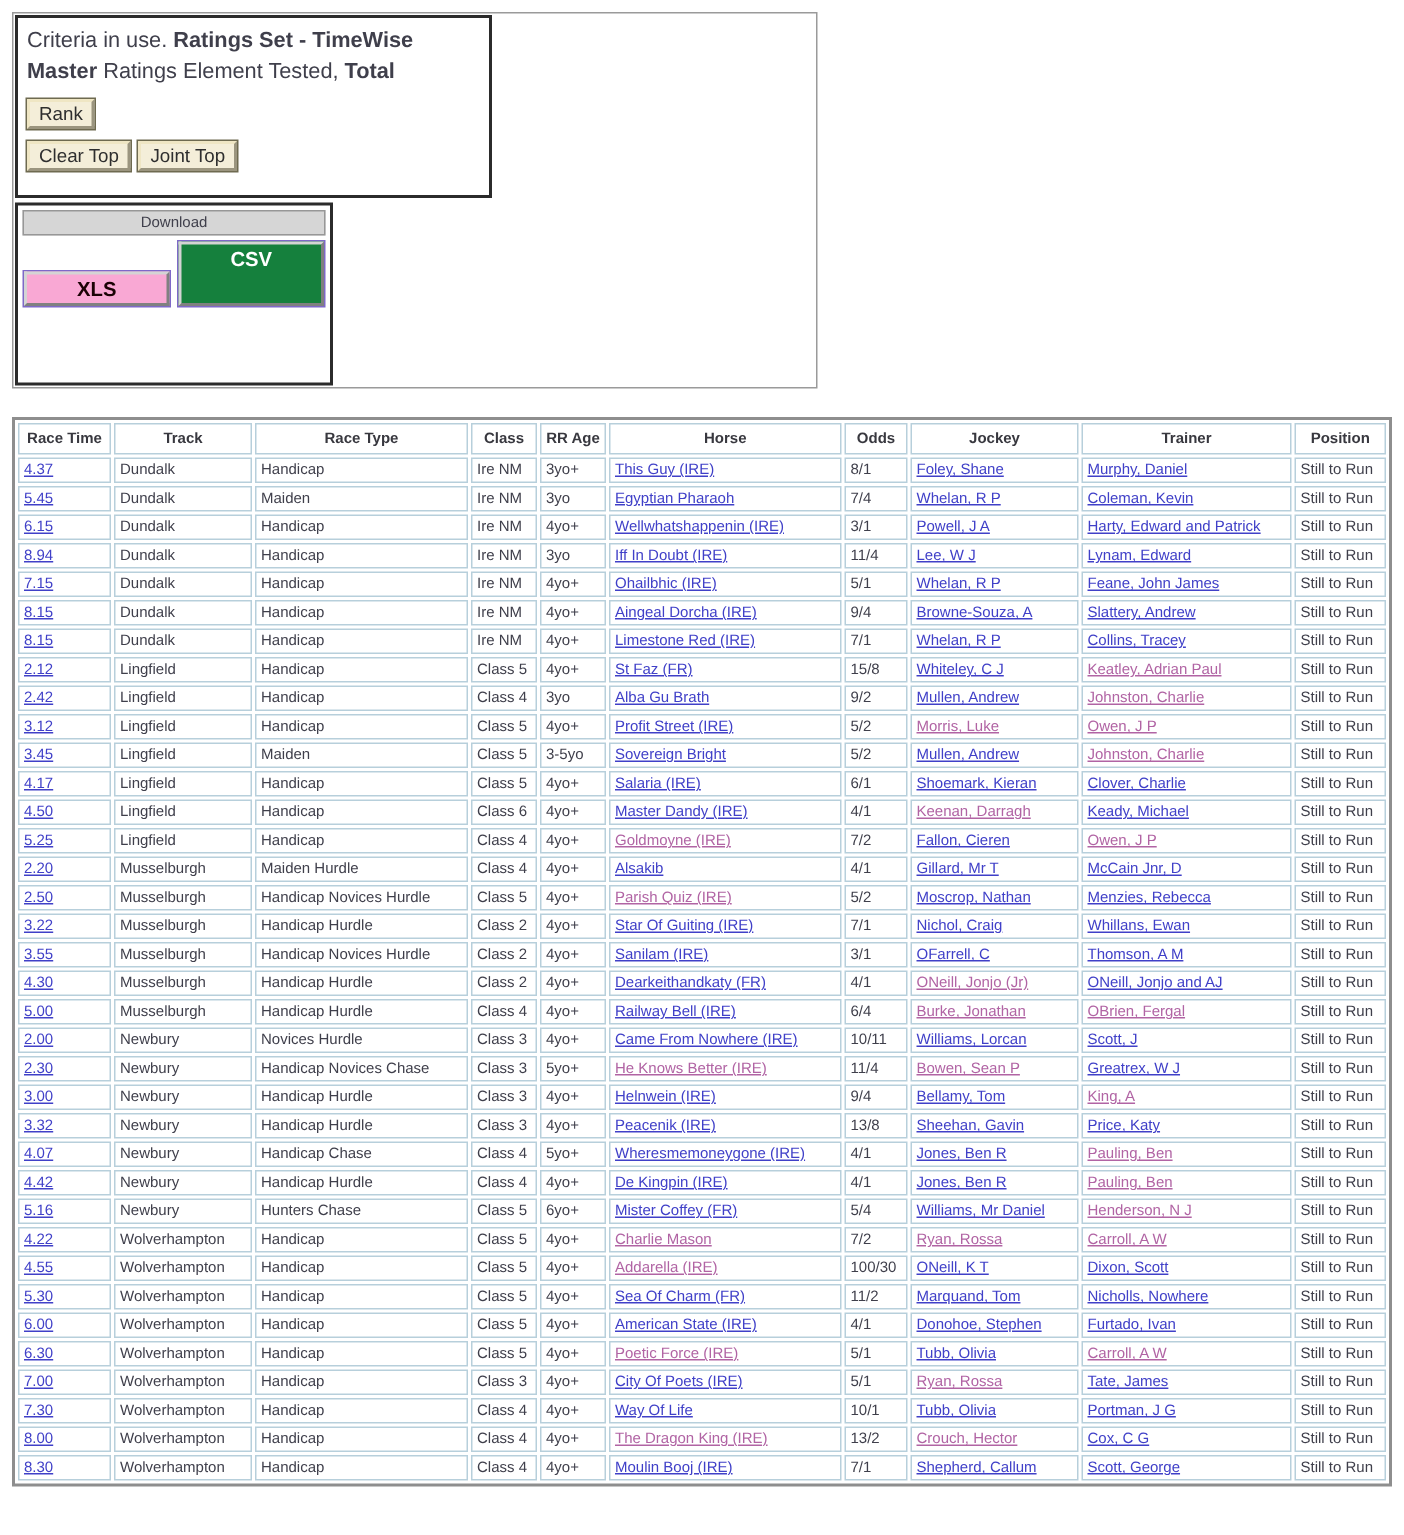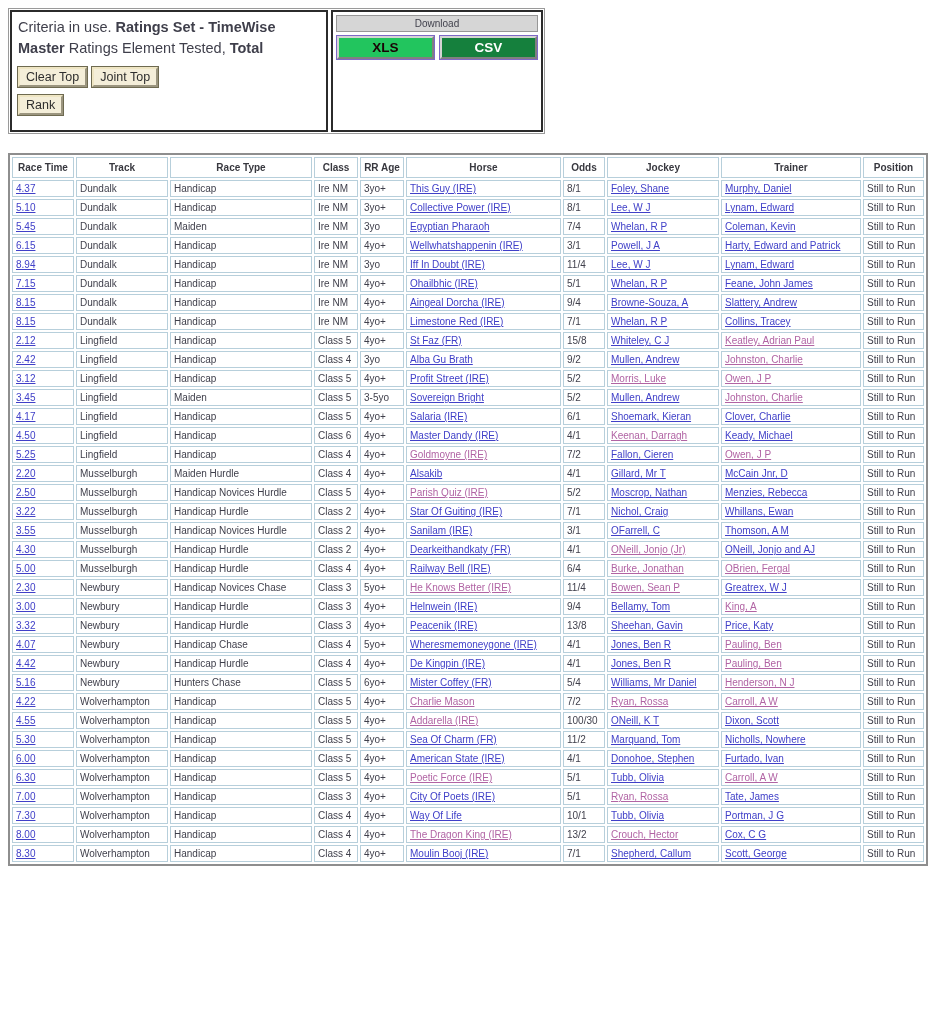--- a/index.html
+++ b/index.html
@@ -17,20 +17,21 @@
     width: 936px;
     padding: 8px;
   }
   
   .top-wrap {
     display: flex;
     gap: 3px;
     border: 1px solid #9a9a9a;
     padding: 1px;
     width: 537px;
+    flex-direction: column;
   }
   .criteria-box {
     width: 318px;
     height: 122px;
     border: 2px solid #2b2b2b;
     padding: 5px 6px;
     font-size: 14.5px;
     line-height: 1.45;
   }
   .criteria-box b { font-weight: bold; }
@@ -114,30 +115,30 @@
 <body>
 
 <div class="page">
 
   <div class="top-wrap">
     <div class="criteria-box">
       <div>
         <span>Criteria in use. </span><b>Ratings Set - TimeWise Master</b><span> Ratings Element Tested, </span><b>Total</b>
       </div>
       <div class="btn-row">
-        <button class="btn-beige">Clear Top</button><button class="btn-beige">Joint Top</button>
+        <button class="btn-beige">Rank</button>
       </div>
       <div class="btn-row">
-        <button class="btn-beige">Rank</button>
+        <button class="btn-beige">Clear Top</button><button class="btn-beige">Joint Top</button>
       </div>
     </div>
     <div class="download-box">
       <div class="dl-title">Download</div>
       <div class="dl-buttons">
-        <div class="dl-btn xls" style="background: #22c55e;">XLS</div>
+        <div class="dl-btn xls" style="background: #f9a8d4; margin-top: 20px;">XLS</div>
         <div class="dl-btn csv" style="background: #15803d;">CSV</div>
       </div>
     </div>
   </div>
 
   <table class="race-table">
     <colgroup>
       <col style="width:62px">
         <col style="width:92px">
         <col style="width:142px">
@@ -170,32 +171,20 @@
           <td class="c">Handicap</td>
           <td class="c">Ire NM</td>
           <td class="c">3yo+</td>
           <td class="c"><a href="#" class="lnk">This Guy (IRE)</a></td>
           <td class="c">8/1</td>
           <td class="c"><a href="#" class="lnk">Foley, Shane</a></td>
           <td class="c"><a href="#" class="lnk">Murphy, Daniel</a></td>
           <td class="c">Still to Run</td>
         </tr>
         <tr>
-          <td class="c"><a href="#" class="lnk">5.10</a></td>
-          <td class="c">Dundalk</td>
-          <td class="c">Handicap</td>
-          <td class="c">Ire NM</td>
-          <td class="c">3yo+</td>
-          <td class="c"><a href="#" class="lnk">Collective Power (IRE)</a></td>
-          <td class="c">8/1</td>
-          <td class="c"><a href="#" class="lnk">Lee, W J</a></td>
-          <td class="c"><a href="#" class="lnk">Lynam, Edward</a></td>
-          <td class="c">Still to Run</td>
-        </tr>
-        <tr>
           <td class="c"><a href="#" class="lnk">5.45</a></td>
           <td class="c">Dundalk</td>
           <td class="c">Maiden</td>
           <td class="c">Ire NM</td>
           <td class="c">3yo</td>
           <td class="c"><a href="#" class="lnk">Egyptian Pharaoh</a></td>
           <td class="c">7/4</td>
           <td class="c"><a href="#" class="lnk">Whelan, R P</a></td>
           <td class="c"><a href="#" class="lnk">Coleman, Kevin</a></td>
           <td class="c">Still to Run</td>
@@ -410,20 +399,32 @@
           <td class="c">Handicap Hurdle</td>
           <td class="c">Class 4</td>
           <td class="c">4yo+</td>
           <td class="c"><a href="#" class="lnk">Railway Bell (IRE)</a></td>
           <td class="c">6/4</td>
           <td class="c"><a href="#" class="lnk visited">Burke, Jonathan</a></td>
           <td class="c"><a href="#" class="lnk visited">OBrien, Fergal</a></td>
           <td class="c">Still to Run</td>
         </tr>
         <tr>
+          <td class="c"><a href="#" class="lnk">2.00</a></td>
+          <td class="c">Newbury</td>
+          <td class="c">Novices Hurdle</td>
+          <td class="c">Class 3</td>
+          <td class="c">4yo+</td>
+          <td class="c"><a href="#" class="lnk">Came From Nowhere (IRE)</a></td>
+          <td class="c">10/11</td>
+          <td class="c"><a href="#" class="lnk">Williams, Lorcan</a></td>
+          <td class="c"><a href="#" class="lnk">Scott, J</a></td>
+          <td class="c">Still to Run</td>
+        </tr>
+        <tr>
           <td class="c"><a href="#" class="lnk">2.30</a></td>
           <td class="c">Newbury</td>
           <td class="c">Handicap Novices Chase</td>
           <td class="c">Class 3</td>
           <td class="c">5yo+</td>
           <td class="c"><a href="#" class="lnk visited">He Knows Better (IRE)</a></td>
           <td class="c">11/4</td>
           <td class="c"><a href="#" class="lnk visited">Bowen, Sean P</a></td>
           <td class="c"><a href="#" class="lnk">Greatrex, W J</a></td>
           <td class="c">Still to Run</td>

